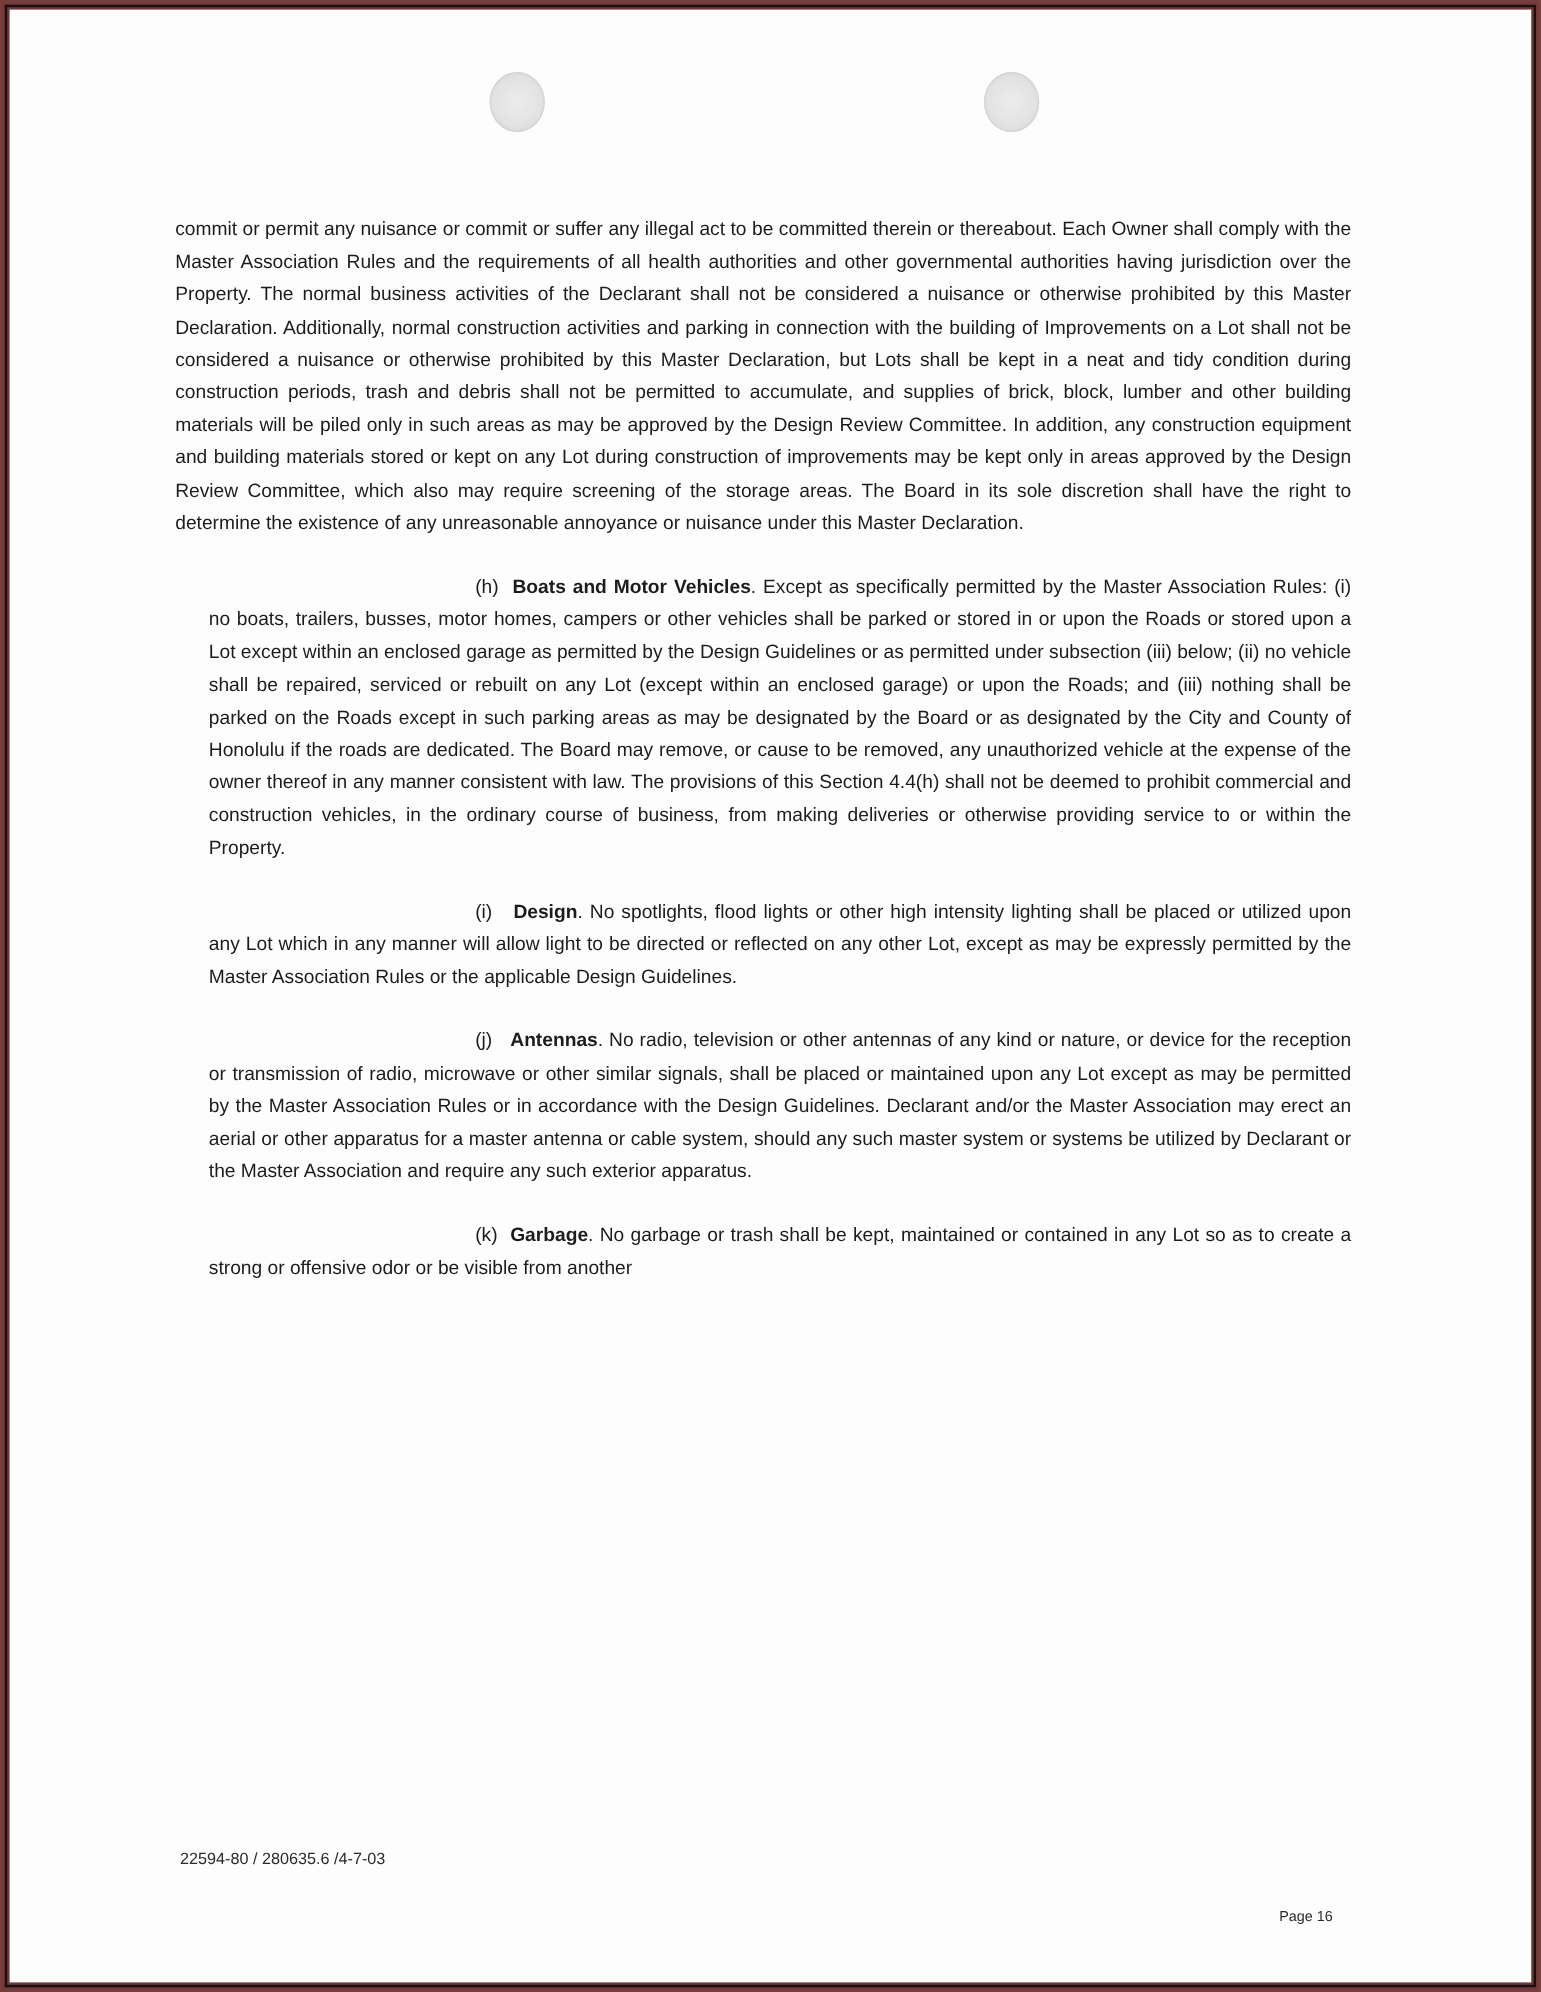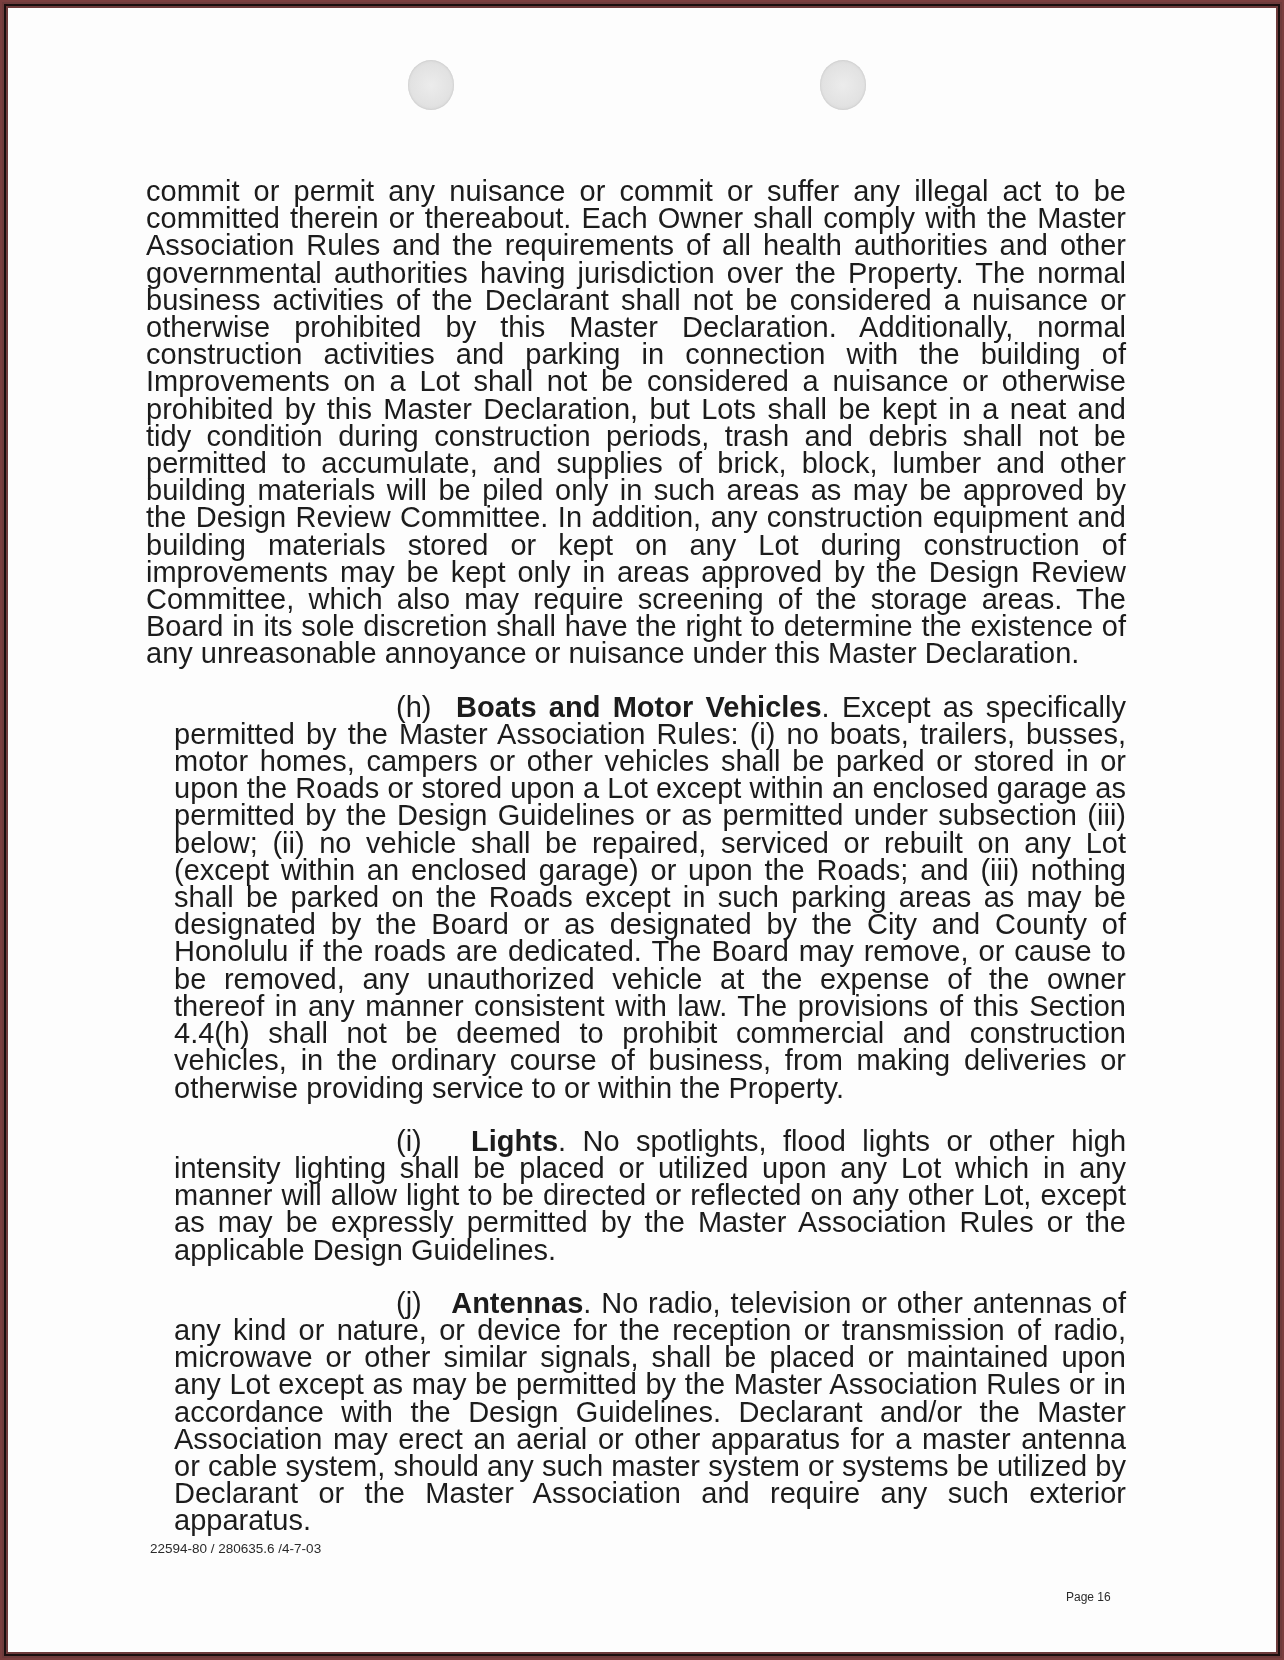--- a/index.html
+++ b/index.html
@@ -7,21 +7,21 @@
   .frame-outer { position:absolute; left:0; top:0; width:1284px; height:1660px; box-sizing:border-box; border:2px solid #7a3e3e; }
   .frame-mid { position:absolute; left:2px; top:2px; right:2px; bottom:2px; border:2px solid #1a0e0e; }
   .frame-inner { position:absolute; left:4px; top:4px; right:4px; bottom:4px; border:2px solid #7a3e3e; }
   .page { position:absolute; left:8px; top:8px; width:1268px; height:1644px; background:#fdfdfd; }
   .hole { position:absolute; width:46px; height:50px; border-radius:50%;
           background: radial-gradient(circle at 50% 50%, #ececec 0%, #e2e2e2 60%, #d0d0d0 100%);
           box-shadow: inset 0 0 2px #bdbdbd; }
   .hole-left { left:400px; top:52px; }
   .hole-right { left:812px; top:52px; }
   .body-text { position:absolute; left:146px; top:178px; width:980px;
-               font-family:"Liberation Sans", sans-serif; font-size:29px; line-height:27.2px;
+               font-family:"Liberation Sans", sans-serif; font-size:16px; line-height:27.2px;
                color:#1c1c1c; text-align:justify; }
   .para { margin:0; text-indent:0; }
   .para + .para { margin-top:26px;margin-left:28px; }
   .para.sub { text-indent:222px; }
   .label { font-weight:normal; }
   .heading { font-weight:bold; }
   .footer-left { position:absolute; left:150px; top:1541px; font-family:"Liberation Sans", sans-serif; font-size:13.5px; color:#2a2a2a; }
   .footer-right { position:absolute; left:1066px; top:1590px; font-family:"Liberation Sans", sans-serif; font-size:12px; color:#2a2a2a; }
 </style>
 </head>
@@ -39,21 +39,24 @@
 </div>
 
 <div class="body-text">
   <p class="para">
     <span>commit or permit any nuisance or commit or suffer any illegal act to be committed therein or thereabout.  Each Owner shall comply with the Master Association Rules and the requirements of all health authorities and other governmental authorities having jurisdiction over the Property.  The normal business activities of the Declarant shall not be considered a nuisance or otherwise prohibited by this Master Declaration. Additionally, normal construction activities and parking in connection with the building of Improvements on a Lot shall not be considered a nuisance or otherwise prohibited by this Master Declaration, but Lots shall be kept in a neat and tidy condition during construction periods, trash and debris shall not be permitted to accumulate, and supplies of brick, block, lumber and other building materials will be piled only in such areas as may be approved by the Design Review Committee.  In addition, any construction equipment and building materials stored or kept on any Lot during construction of improvements may be kept only in areas approved by the Design Review Committee, which also may require screening of the storage areas.  The Board in its sole discretion shall have the right to determine the existence of any unreasonable annoyance or nuisance under this Master Declaration.</span>
   </p>
   <p class="para sub">
     <span class="label">(h)</span>&nbsp;&nbsp;<span class="heading">Boats and Motor Vehicles</span><span>.  Except as specifically permitted by the Master Association Rules: (i) no boats, trailers, busses, motor homes, campers or other vehicles shall be parked or stored in or upon the Roads or stored upon a Lot except within an enclosed garage as permitted by the Design Guidelines or as permitted under subsection (iii) below; (ii) no vehicle shall be repaired, serviced or rebuilt on any Lot (except within an enclosed garage) or upon the Roads; and (iii) nothing shall be parked on the Roads except in such parking areas as may be designated by the Board or as designated by the City and County of Honolulu if the roads are dedicated.  The Board may remove, or cause to be removed, any unauthorized vehicle at the expense of the owner thereof in any manner consistent with law.  The provisions of this Section 4.4(h) shall not be deemed to prohibit commercial and construction vehicles, in the ordinary course of business, from making deliveries or otherwise providing service to or within the Property.</span>
   </p>
   <p class="para sub">
-    <span class="label">(i)</span>&nbsp;&nbsp;&nbsp;<span class="heading">Lights</span><span>.  No spotlights, flood lights or other high intensity lighting shall be placed or utilized upon any Lot which in any manner will allow light to be directed or reflected on any other Lot, except as may be expressly permitted by the Master Association Rules or the applicable Design Guidelines.</span>
+    <span class="label">(i)</span>&nbsp;&nbsp;&nbsp;<span class="heading">Design</span><span>.  No spotlights, flood lights or other high intensity lighting shall be placed or utilized upon any Lot which in any manner will allow light to be directed or reflected on any other Lot, except as may be expressly permitted by the Master Association Rules or the applicable Design Guidelines.</span>
   </p>
   <p class="para sub">
     <span class="label">(j)</span>&nbsp;&nbsp;&nbsp;<span class="heading">Antennas</span><span>.  No radio, television or other antennas of any kind or nature, or device for the reception or transmission of radio, microwave or other similar signals, shall be placed or maintained upon any Lot except as may be permitted by the Master Association Rules or in accordance with the Design Guidelines. Declarant and/or the Master Association may erect an aerial or other apparatus for a master antenna or cable system, should any such master system or systems be utilized by Declarant or the Master Association and require any such exterior apparatus.</span>
+  </p>
+  <p class="para sub">
+    <span class="label">(k)</span>&nbsp;&nbsp;<span class="heading">Garbage</span><span>.  No garbage or trash shall be kept, maintained or contained in any Lot so as to create a strong or offensive odor or be visible from another</span>
   </p>
 </div>
 
 <div class="footer-left">22594-80 / 280635.6 /4-7-03</div>
 <div class="footer-right">Page 16</div>
 
 </body></html>

